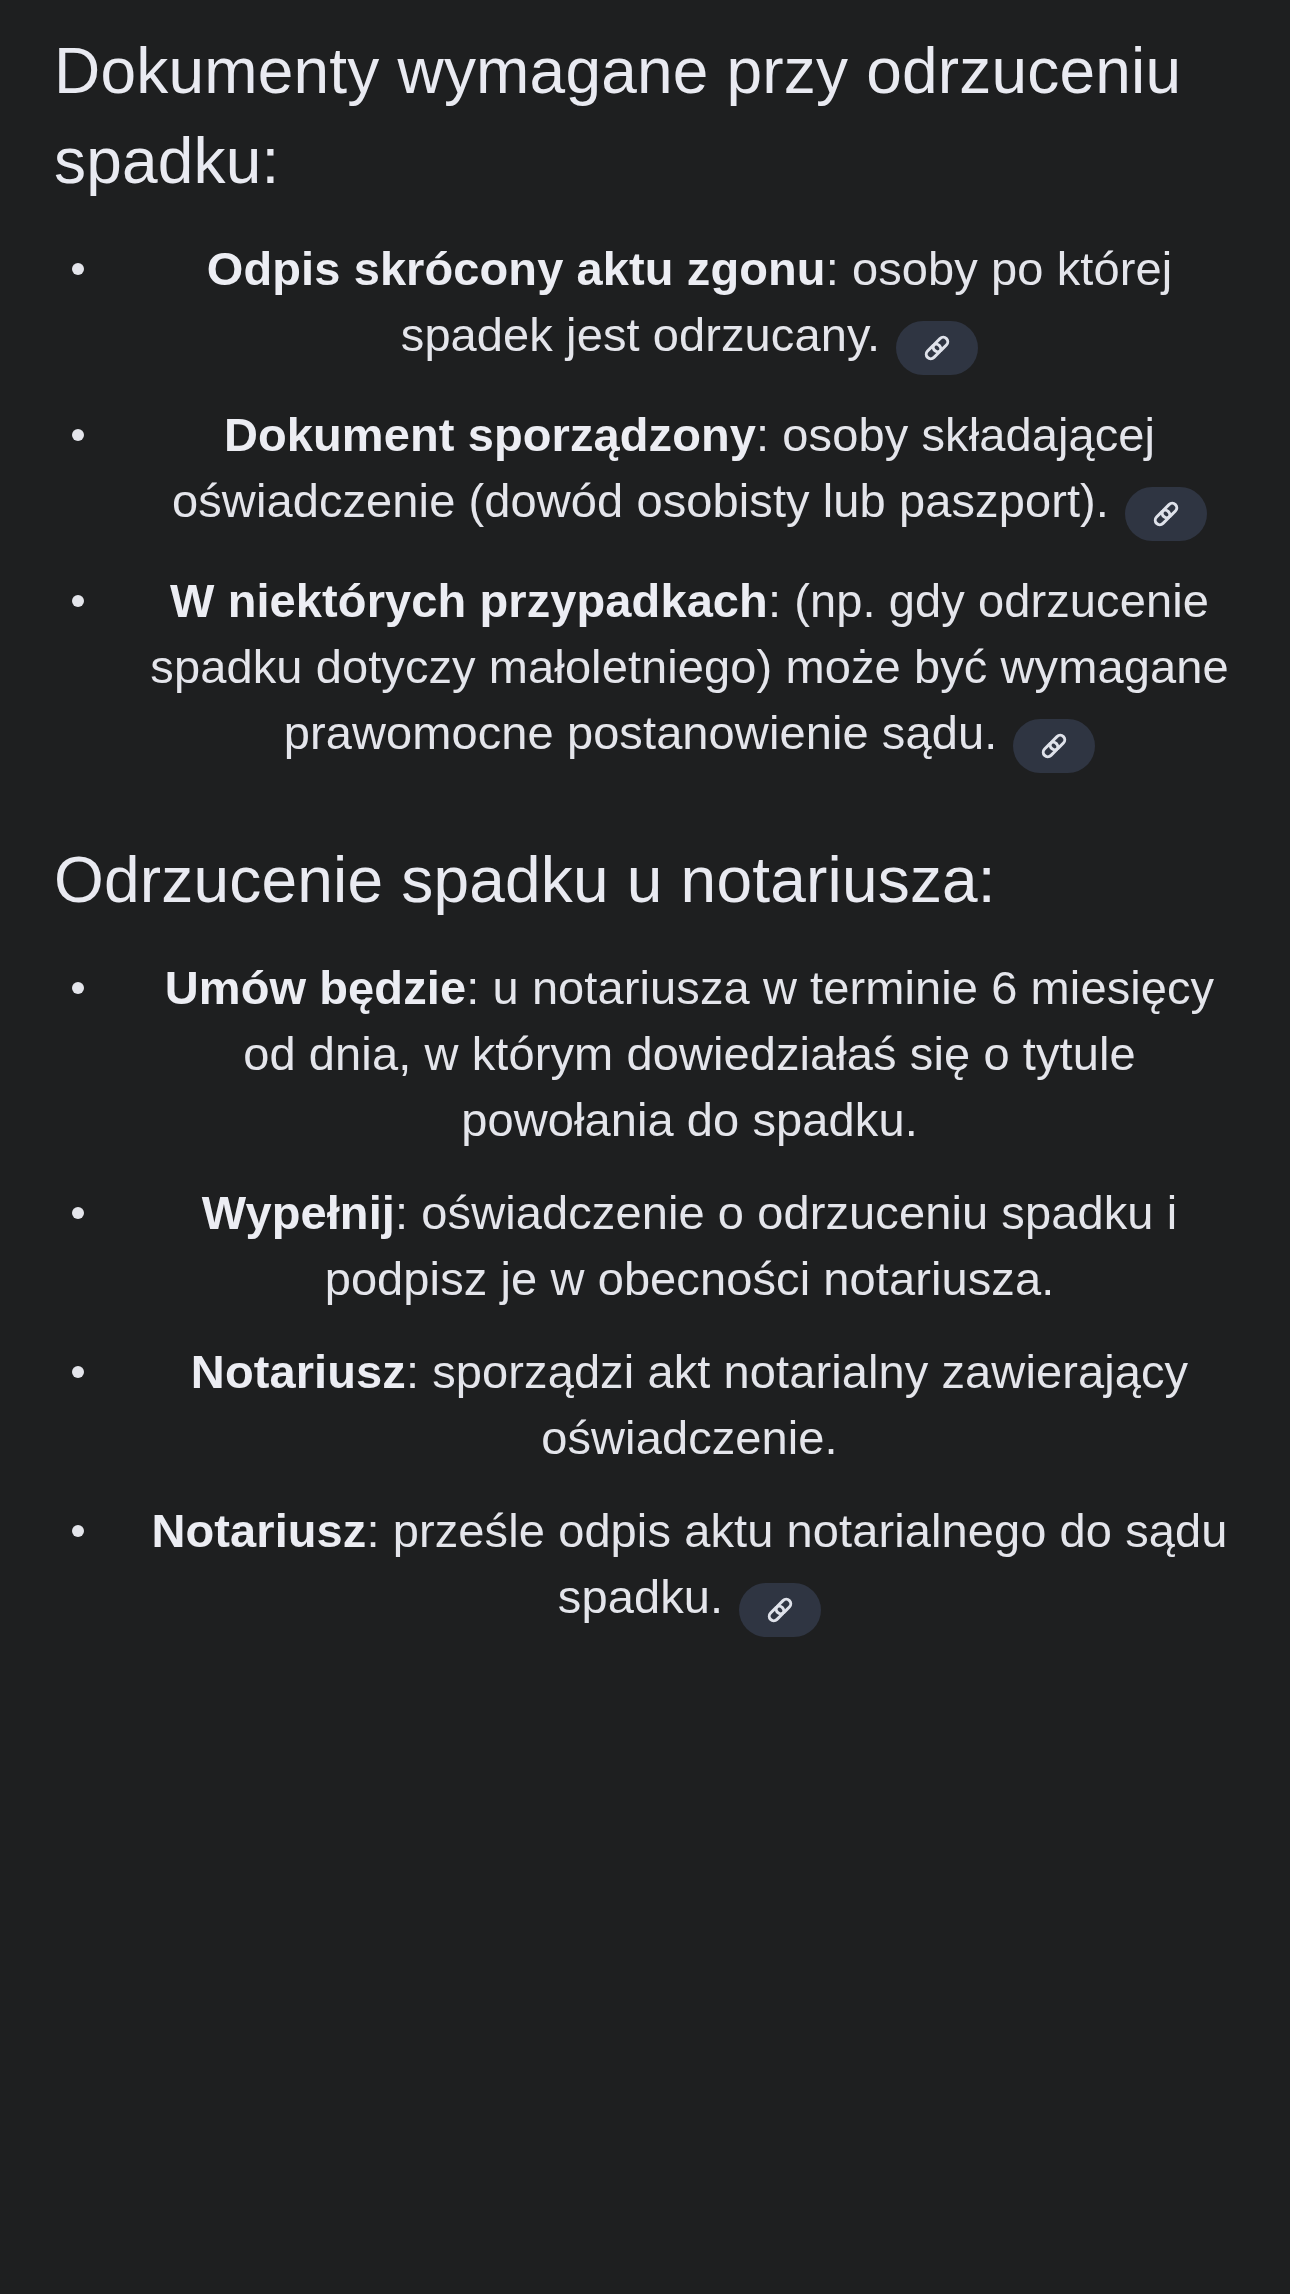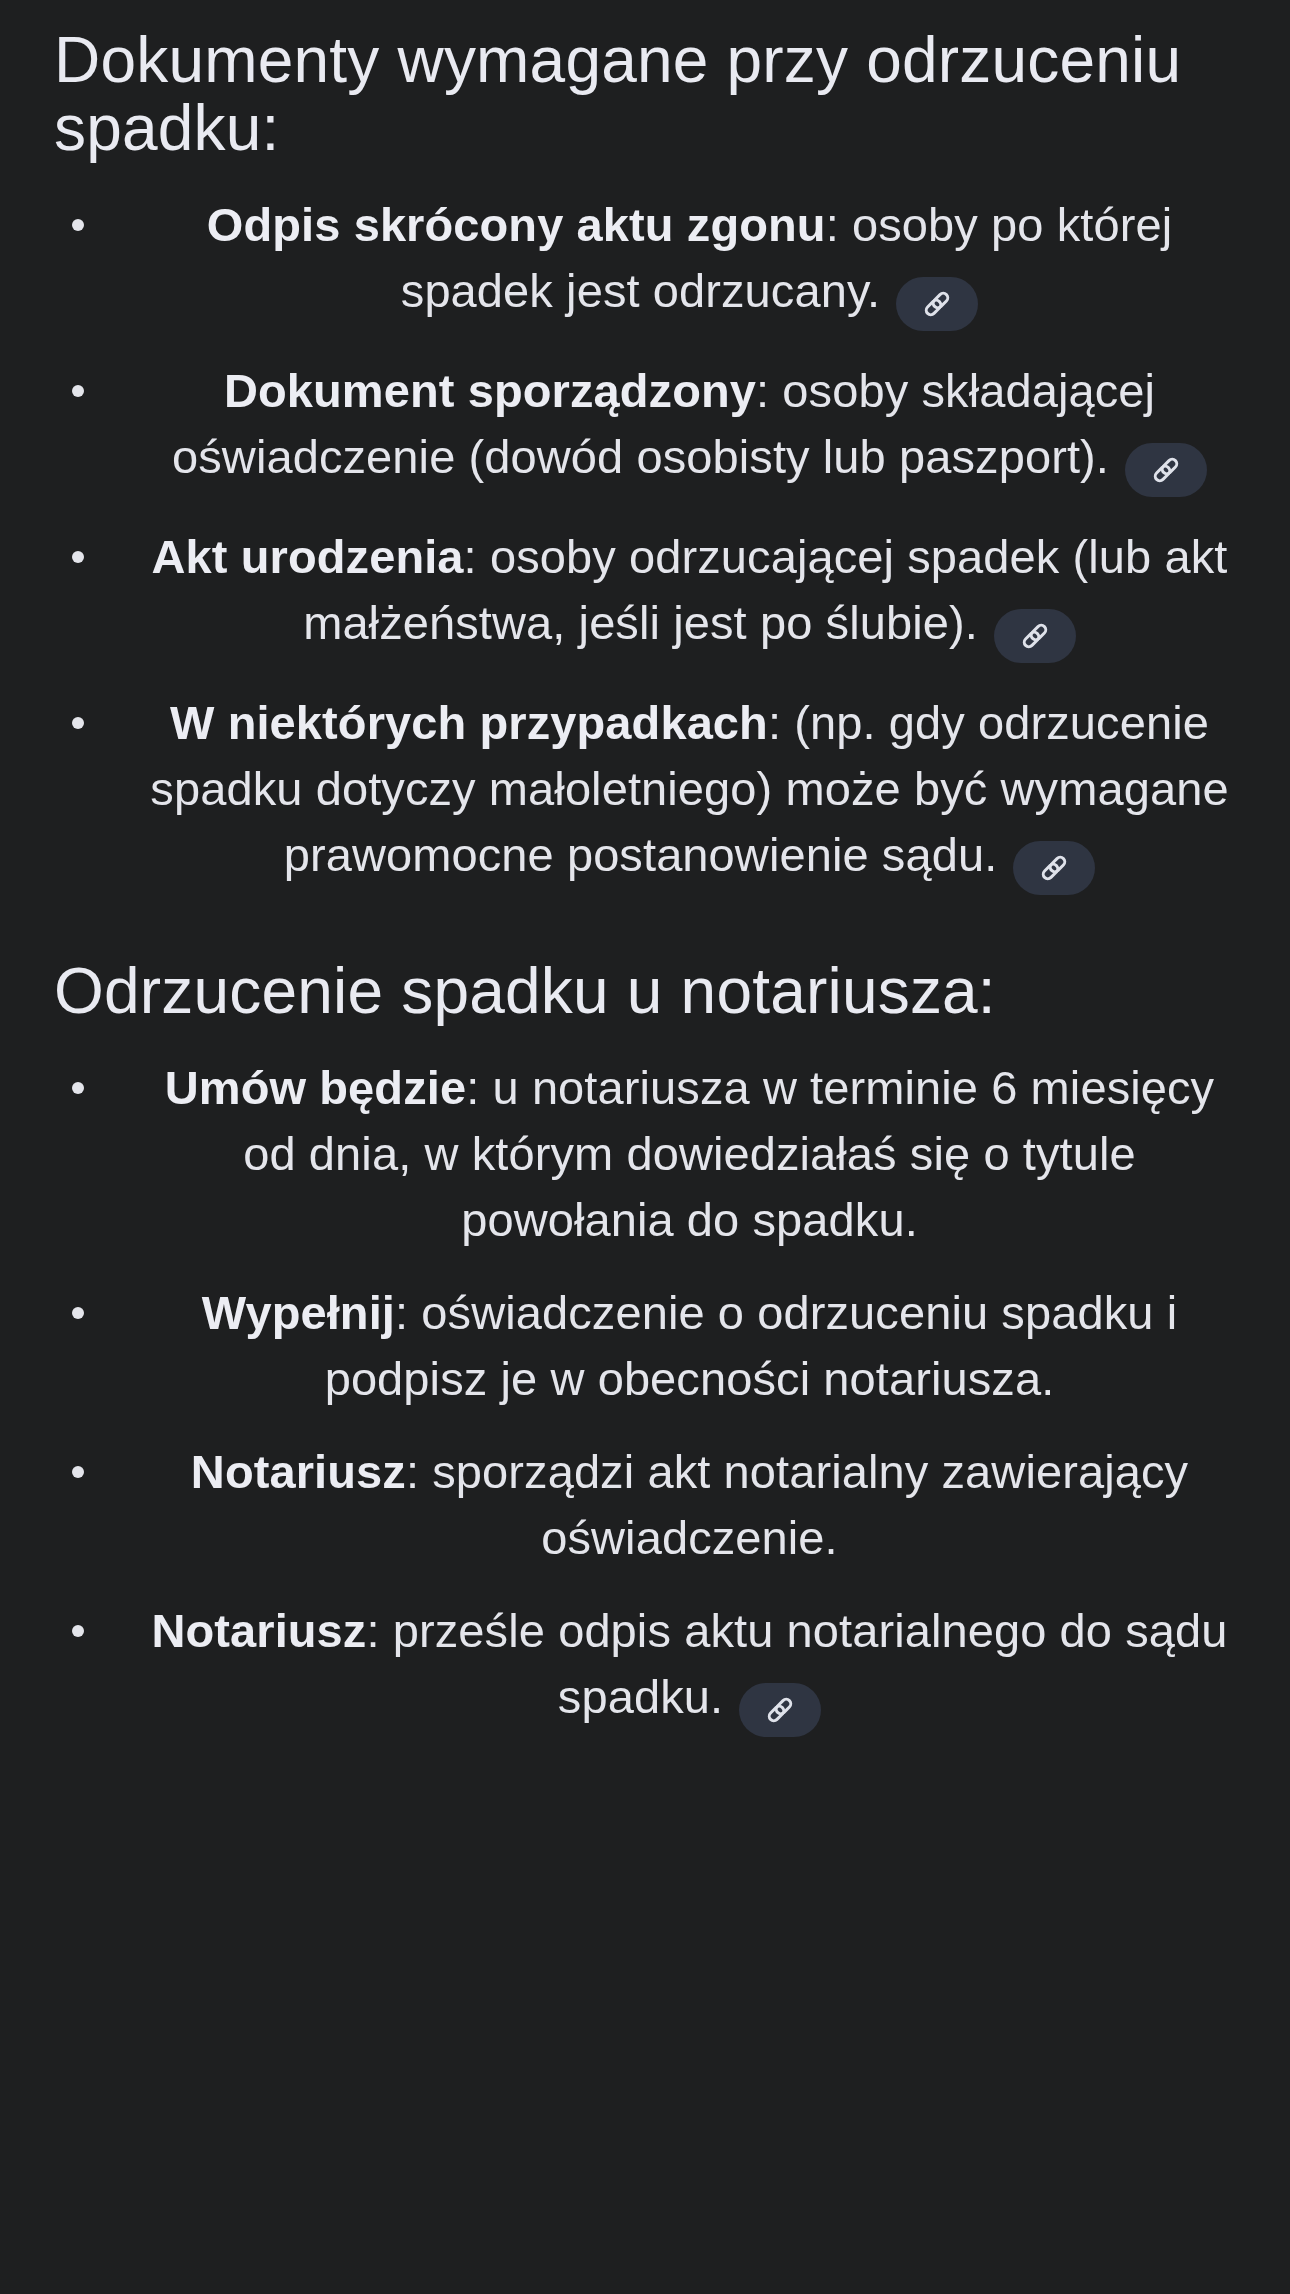--- a/index.html
+++ b/index.html
@@ -9,21 +9,21 @@
     box-sizing: border-box;
     background: #1e1f20;
     color: #e7e8ee;
     font-family: "Liberation Sans", sans-serif;
     padding: 26px 46px 40px 54px;
     overflow: hidden;
     -webkit-font-smoothing: antialiased;
   }
   .section-heading {
     font-size: 64px;
-    line-height: 68px;
+    line-height: 90px;
     font-weight: 400;
     letter-spacing: 0.2px;
     color: #e9eaf1;
     margin: 0 0 30px 0;
   }
   .section + .section .section-heading {
     margin-top: 62px;
   }
   ul.bullet-list {
     list-style: none;
@@ -91,30 +91,20 @@
       <span class="bullet-dot"></span><span class="lead">Dokument sporządzony</span><span>: osoby składającej oświadczenie (dowód osobisty lub paszport).</span><button class="source-chip">
           <svg viewBox="0 0 24 24" fill="none" stroke="#dfe2ea" stroke-width="2.1" stroke-linecap="round">
             <g transform="rotate(-45 12 12)">
               <rect x="2.6" y="8.8" width="11.8" height="6.4" rx="3.2"></rect>
               <rect x="9.6" y="8.8" width="11.8" height="6.4" rx="3.2"></rect>
             </g>
           </svg>
         </button>
     </li>
     <li class="list-item">
-      <span class="bullet-dot"></span><span class="lead">Akt urodzenia</span><span>: osoby odrzucającej spadek (lub akt małżeństwa, jeśli jest po ślubie).</span><button class="source-chip">
-          <svg viewBox="0 0 24 24" fill="none" stroke="#dfe2ea" stroke-width="2.1" stroke-linecap="round">
-            <g transform="rotate(-45 12 12)">
-              <rect x="2.6" y="8.8" width="11.8" height="6.4" rx="3.2"></rect>
-              <rect x="9.6" y="8.8" width="11.8" height="6.4" rx="3.2"></rect>
-            </g>
-          </svg>
-        </button>
-    </li>
-    <li class="list-item">
       <span class="bullet-dot"></span><span class="lead">W niektórych przypadkach</span><span>: (np. gdy odrzucenie spadku dotyczy małoletniego) może być wymagane prawomocne postanowienie sądu.</span><button class="source-chip">
           <svg viewBox="0 0 24 24" fill="none" stroke="#dfe2ea" stroke-width="2.1" stroke-linecap="round">
             <g transform="rotate(-45 12 12)">
               <rect x="2.6" y="8.8" width="11.8" height="6.4" rx="3.2"></rect>
               <rect x="9.6" y="8.8" width="11.8" height="6.4" rx="3.2"></rect>
             </g>
           </svg>
         </button>
     </li>
   </ul>

